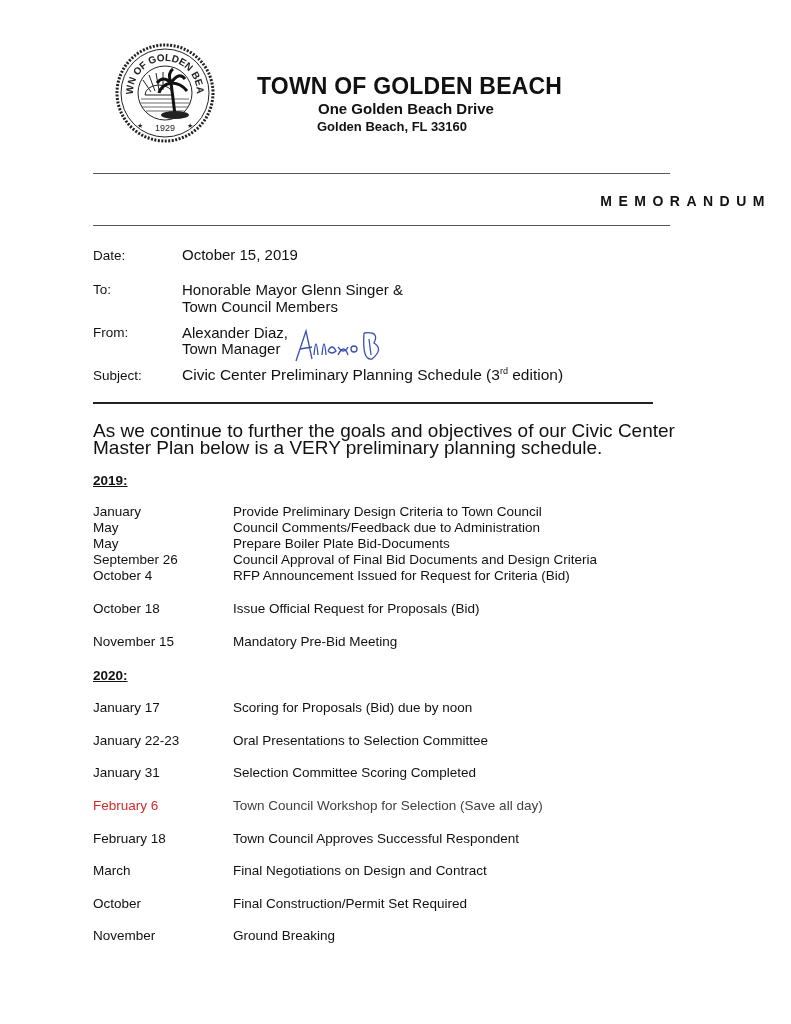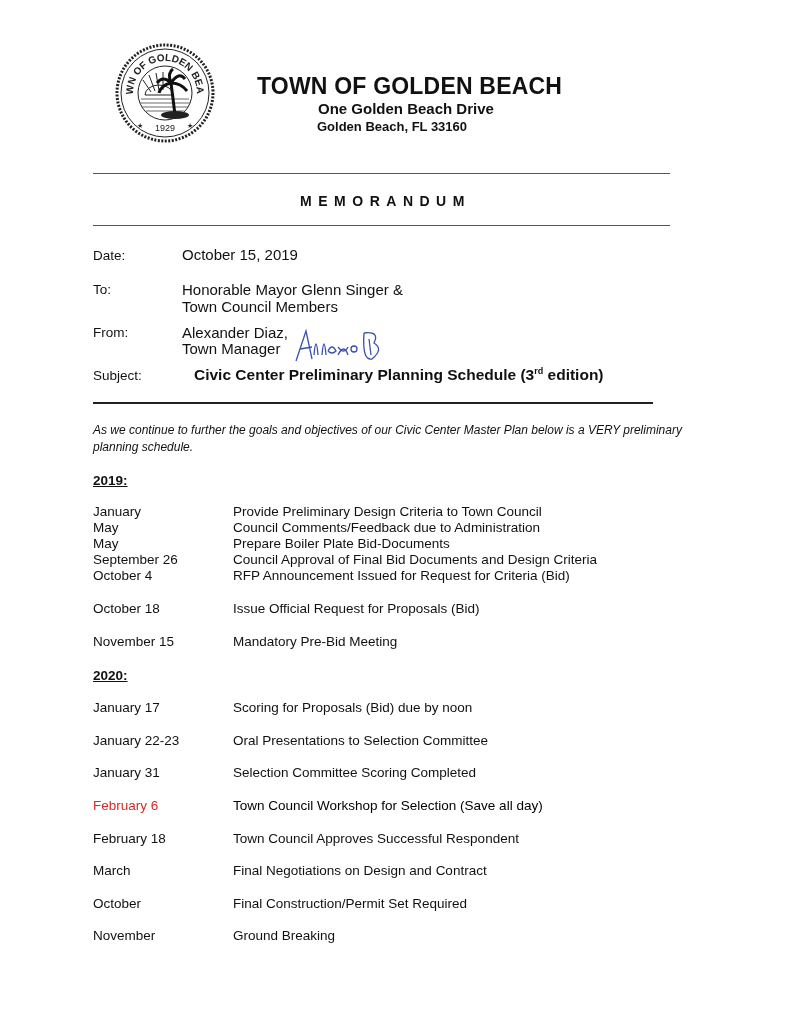--- a/index.html
+++ b/index.html
@@ -4,27 +4,27 @@
 <style>
   html, body { margin: 0; padding: 0; background: #ffffff; }
   body { width: 791px; height: 1024px; position: relative; overflow: hidden;
          font-family: "Liberation Sans", sans-serif; color: #111; }
   .abs { position: absolute; }
   .seal { left: 115px; top: 43px; width: 100px; height: 100px; }
   .org-name { left: 257px; top: 73px; font-size: 23px; font-weight: bold; letter-spacing: 0.2px; white-space: nowrap; }
   .org-addr1 { left: 318px; top: 100px; font-size: 15px; font-weight: bold; white-space: nowrap; }
   .org-addr2 { left: 317px; top: 119px; font-size: 13px; font-weight: bold; white-space: nowrap; }
   .rule { left: 93px; width: 577px; height: 1px; background: #555; }
-  .memo-title { left: 0; width: 771px; top: 193px; text-align: center; font-size: 14px; font-weight: bold; letter-spacing: 6.5px; }
+  .memo-title { left: 0; width: 771px; top: 193px; text-align: right; font-size: 14px; font-weight: bold; letter-spacing: 6.5px; }
   .lbl { left: 93px; font-size: 13.5px; font-weight: normal; }
   .val { left: 182px; font-size: 15px; line-height: 17px; }
-  .subject { left: 194px; font-size: 15.5px; font-weight: bold; white-space: nowrap; }
+  .subject { left: 182px; font-size: 15.5px; font-weight: normal; white-space: nowrap; }
   .subject sup { font-size: 9px; vertical-align: 6px; }
   .thick-rule { left: 93px; width: 560px; height: 2px; background: #222; top: 402px; }
-  .intro { left: 93px; top: 422px; width: 620px; font-size: 12px; line-height: 17px; font-style: italic; }
+  .intro { left: 93px; top: 422px; width: 620px; font-size: 19px; line-height: 17px; }
   .year { left: 93px; font-size: 13.5px; font-weight: bold; text-decoration: underline; }
   .row-date { left: 93px; font-size: 13.5px; white-space: nowrap; }
   .row-desc { left: 233px; font-size: 13.5px; white-space: nowrap; }
   .hl { color: #d42a2a; }
   .sig { left: 292px; top: 325px; width: 100px; height: 40px; }
 </style>
 </head>
 <body>
 
 <svg class="abs seal" viewBox="0 0 100 100">
@@ -141,21 +141,21 @@
   <div>
     <div class="abs row-date" style="top:733px">January 22-23</div>
     <div class="abs row-desc" style="top:733px">Oral Presentations to Selection Committee</div>
   </div>
   <div>
     <div class="abs row-date" style="top:765px">January 31</div>
     <div class="abs row-desc" style="top:765px">Selection Committee Scoring Completed</div>
   </div>
   <div>
     <div class="abs row-date hl" style="top: 798px; color: rgb(212, 42, 42);">February 6</div>
-    <div class="abs row-desc hl" style="top: 798px; color: #000000;">Town Council Workshop for Selection (Save all day)</div>
+    <div class="abs row-desc hl" style="top: 798px; color: #404040;">Town Council Workshop for Selection (Save all day)</div>
   </div>
   <div>
     <div class="abs row-date" style="top:831px">February 18</div>
     <div class="abs row-desc" style="top:831px">Town Council Approves Successful Respondent</div>
   </div>
   <div>
     <div class="abs row-date" style="top:863px">March</div>
     <div class="abs row-desc" style="top:863px">Final Negotiations on Design and Contract</div>
   </div>
   <div>

